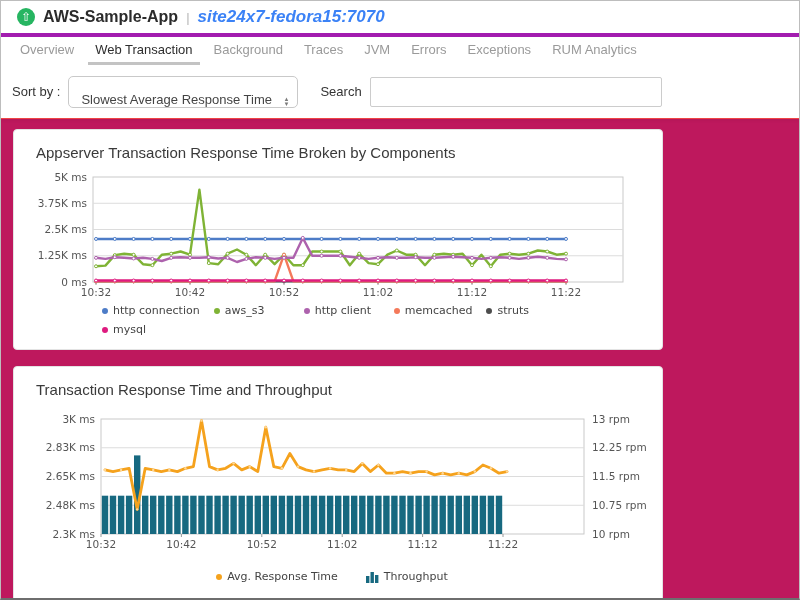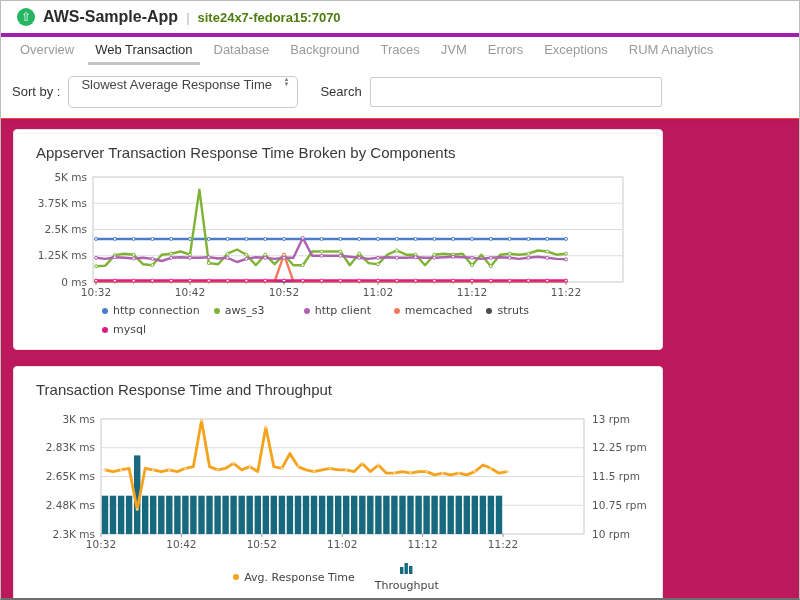--- a/index.html
+++ b/index.html
@@ -7,36 +7,36 @@
   body { font-family:"Liberation Sans", sans-serif; }
   .page { width:800px; height:600px; background:#fff; border:1px solid #bdbdbd;
           border-bottom:2px solid #6e6e6e; overflow:hidden; position:relative; }
 
   
   .header { height:32px; display:flex; align-items:center; padding-left:16px; gap:8px; }
   .appicon { width:18px; height:18px; border-radius:50%; background:#26b561; color:#fff;
              display:flex; align-items:center; justify-content:center; font-size:12px; line-height:1; }
   .app-title { font-size:16px; font-weight:700; color:#2b2b2b; }
   .sep { color:#b5b5b5; font-size:13px; }
-  .instance { font-size:13px; font-weight:700; color:#4d7c0f; }
+  .instance { font-size:17px; font-weight:700; color:#3b82f6;font-style:italic; }
   .meta { font-size:11px; color:#8e8e8e; }
 
   
   .tabs { height:32px; display:flex; align-items:stretch; padding-left:12px;
           border-top:4px solid #a21caf; }
   .tab { font-size:13px; color:#9a9a9a; padding:0 7px; margin-right:7px; display:flex;
          align-items:center; cursor:pointer; border-bottom:3px solid transparent; white-space:nowrap; }
   .tab.active { color:#2d2d2d; font-weight:500; border-bottom-color:#c3c3c3; }
 
   
   .toolbar { height:54px; display:flex; align-items:center; padding-left:11px;
              border-bottom:1px solid #ef4444; box-shadow:0 2px 3px rgba(0,0,0,0.05); position:relative; z-index:2;}
   .sort-label { font-size:13px; color:#333; margin-right:8px; }
   .select-box { width:230px; height:32px; border:1px solid #c9c9c9; border-radius:5px;
-                display:flex; align-items:flex-start; justify-content:space-between;
+                display:flex; align-items:flex-end; justify-content:space-between;
                 padding:0 8px 0 12px; cursor:pointer; background:#fff; }
   .select-box .val { font-size:13px; color:#444; }
   .updown { display:flex; flex-direction:column; color:#7a7a7a; font-size:6px; line-height:5px; }
   .search-label { font-size:13px; color:#333; margin:0 8px 0 22px; }
   .search-input { width:292px; height:30px; border:1px solid #ccc; border-radius:2px;
                   font-size:13px; padding:0 8px; color:#333; outline:none; }
 
   
   .content { padding:10px 0 0 12px; background:#be185d; }
   .card { width:650px; background:#fff; border:1px solid #e3e3e3; border-radius:4px;
@@ -61,21 +61,20 @@
   <div class="header">
     <span class="appicon">⇧</span>
     <span class="app-title">AWS-Sample-App</span>
     <span class="sep">|</span>
     <span class="instance">site24x7-fedora15:7070</span>
   </div>
 
   <nav class="tabs">
       <span class="tab">Overview</span>
       <span class="tab active">Web Transaction</span>
-      <span class="tab">Database</span>
       <span class="tab">Background</span>
       <span class="tab">Traces</span>
       <span class="tab">JVM</span>
       <span class="tab">Errors</span>
       <span class="tab">Exceptions</span>
       <span class="tab">RUM Analytics</span>
     </nav>
 
   <div class="toolbar">
     <span class="sort-label">Sort by :</span>
@@ -412,21 +411,21 @@
           <circle cx="444.76" cy="69.21428571428572" r="1.2" fill="#ffd795"></circle>
           <circle cx="460.84" cy="67.57142857142858" r="1.2" fill="#ffd795"></circle>
           <circle cx="476.91999999999996" cy="64.28571428571429" r="1.2" fill="#ffd795"></circle>
           <circle cx="492.99999999999994" cy="67.57142857142858" r="1.2" fill="#ffd795"></circle>
         </svg>
       <div class="legend legend2" id="legend2">
           <span class="lg-item" style="min-width: 0px; margin: 0px;">
             <span class="ring" style="border-color: rgb(245, 162, 29);"></span>
             <span>Avg. Response Time</span>
           </span>
-          <span class="lg-item" style="min-width: 0px; margin: 4px; flex-direction: column;">
+          <span class="lg-item" style="min-width: 0px; margin: 12px;">
             <svg width="13" height="12">
               <rect x="0" y="5" width="3.4" height="7" fill="#176980"></rect>
               <rect x="4.5" y="1" width="3.4" height="11" fill="#176980"></rect>
               <rect x="9" y="4" width="3.4" height="8" fill="#176980"></rect>
             </svg>
             <span>Throughput</span>
           </span>
         </div>
     </div>
 

